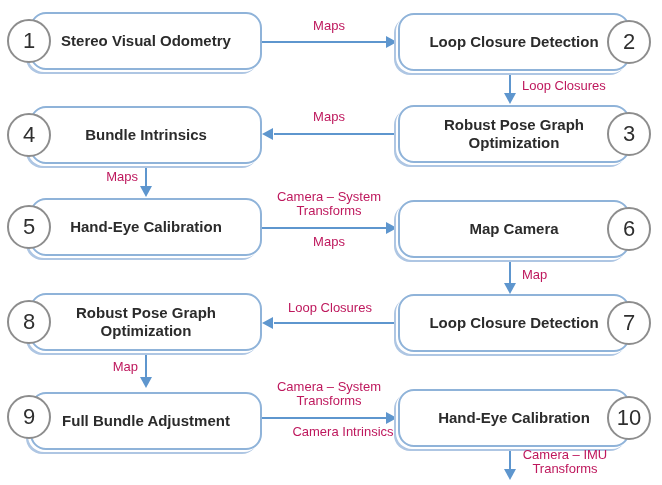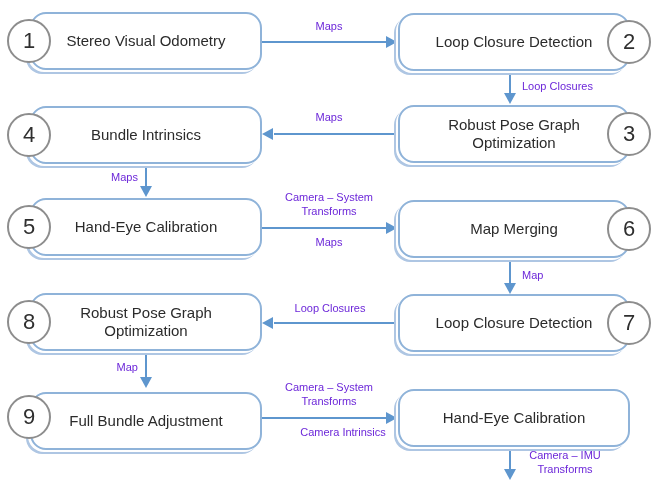--- a/index.html
+++ b/index.html
@@ -4,40 +4,40 @@
 <style>
   html,body{margin:0;padding:0;background:#ffffff;}
   #canvas{
     position:relative;width:662px;height:485px;background:#ffffff;overflow:hidden;
     font-family:"Liberation Sans","DejaVu Sans",sans-serif;
   }
   .node{
     position:absolute;width:232px;height:58px;box-sizing:border-box;
     background:#ffffff;border:2px solid #8fb3d9;border-radius:16px;
     display:flex;align-items:center;justify-content:center;text-align:center;
-    font-weight:normal;font-size:15px;color:#2b2b2b;line-height:1.2;
+    font-weight:bold;font-size:15px;color:#2b2b2b;line-height:1.2;
     padding:0 26px;z-index:1;
     box-shadow:-2px 2px 0 0 #ffffff,-4px 4px 0 0 #aec6e3;
   }
   .circle{
     position:absolute;width:44px;height:44px;box-sizing:border-box;
     background:#ffffff;border:2px solid #8d8d8d;border-radius:50%;
     display:flex;align-items:center;justify-content:center;
     font-size:22px;color:#2f2f2f;z-index:2;
   }
   .hline{position:absolute;height:2px;background:#5e96ce;z-index:0;}
   .vline{position:absolute;width:2px;background:#5e96ce;z-index:0;}
   .head-right{position:absolute;width:0;height:0;z-index:0;
     border-top:6px solid transparent;border-bottom:6px solid transparent;border-left:11px solid #5e96ce;}
   .head-left{position:absolute;width:0;height:0;z-index:0;
     border-top:6px solid transparent;border-bottom:6px solid transparent;border-right:11px solid #5e96ce;}
   .head-down{position:absolute;width:0;height:0;z-index:0;
     border-left:6px solid transparent;border-right:6px solid transparent;border-top:11px solid #5e96ce;}
   .elabel{
-    position:absolute;font-size:11px;color:#6d28d9;line-height:14px;
+    position:absolute;font-size:13px;color:#be185d;line-height:14px;
     text-align:center;z-index:1;
   }
   .elabel.left-align{text-align:left;}
   .elabel.right-align{text-align:right;}
   .elabel span{display:block;}
   .watermark{
     position:absolute;font-size:17px;color:#c6c6c6;letter-spacing:1px;
     z-index:5;white-space:nowrap;
   }
 </style>
@@ -86,21 +86,21 @@
   <div class="head-down" style="left:140px;top:186px;"></div>
   <div class="elabel right-align" style="left:88px;top:170px;width:50px;">Maps</div>
 
   <div class="node" style="left:30px;top:198px;">
     <span>Hand-Eye Calibration</span>
   </div>
   <div class="circle" style="left:7px;top:205px;">
     <span>5</span>
   </div>
   <div class="node" style="left:398px;top:200px;">
-    <span>Map Merging</span>
+    <span>Map Camera</span>
   </div>
   <div class="circle" style="left:607px;top:207px;">
     <span>6</span>
   </div>
   <div class="hline" style="left:262px;top:227px;width:126px;"></div>
   <div class="head-right" style="left:386px;top:222px;"></div>
   <div class="elabel" style="left:262px;top:190px;width:134px;">
     <span>Camera – System</span>
     <span>Transforms</span>
   </div>
@@ -132,20 +132,23 @@
 
   <div class="node" style="left:30px;top:392px;align-items:center;">
     <span>Full Bundle Adjustment</span>
   </div>
   <div class="circle" style="left:7px;top:395px;">
     <span>9</span>
   </div>
   <div class="node" style="left:398px;top:389px;">
     <span>Hand-Eye Calibration</span>
   </div>
+  <div class="circle" style="left:607px;top:396px;">
+    <span>10</span>
+  </div>
   <div class="hline" style="left:262px;top:417px;width:126px;"></div>
   <div class="head-right" style="left:386px;top:412px;"></div>
   <div class="elabel" style="left:262px;top:380px;width:134px;">
     <span>Camera – System</span>
     <span>Transforms</span>
   </div>
   <div class="elabel" style="left:262px;top:425px;width:162px;">Camera Intrinsics</div>
 
   <div class="vline" style="left:509px;top:447px;height:24px;"></div>
   <div class="head-down" style="left:504px;top:469px;"></div>

